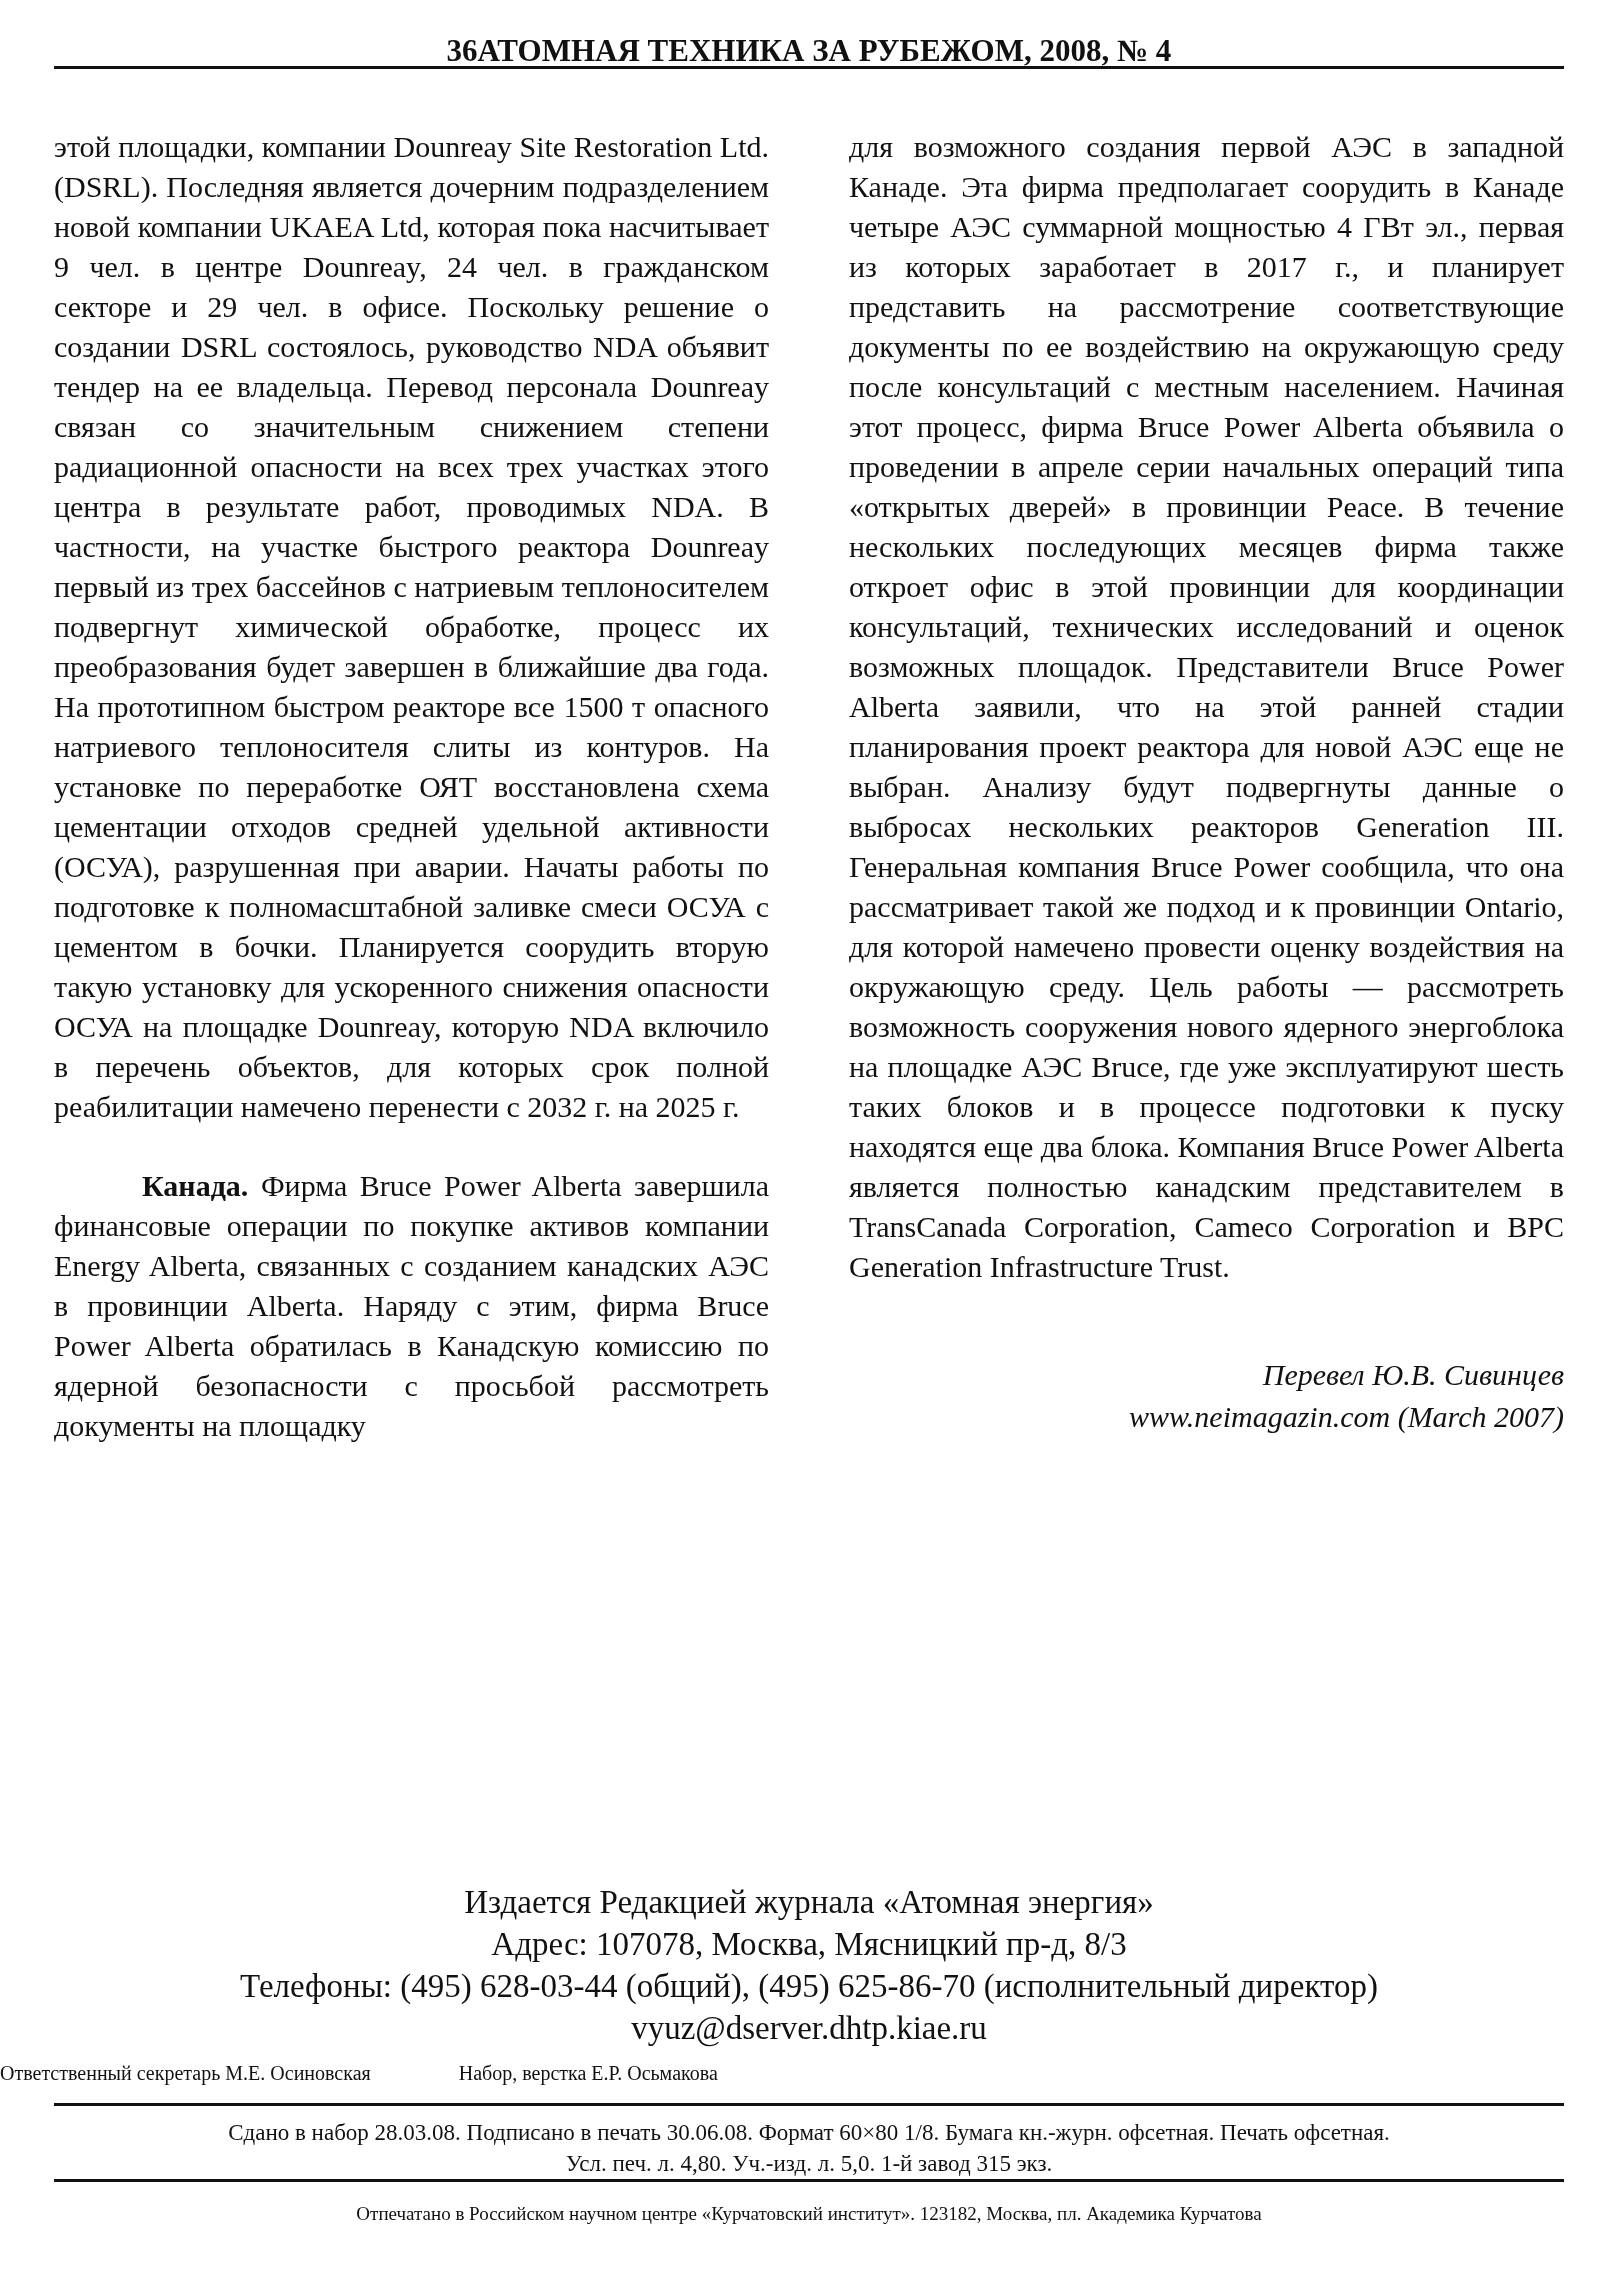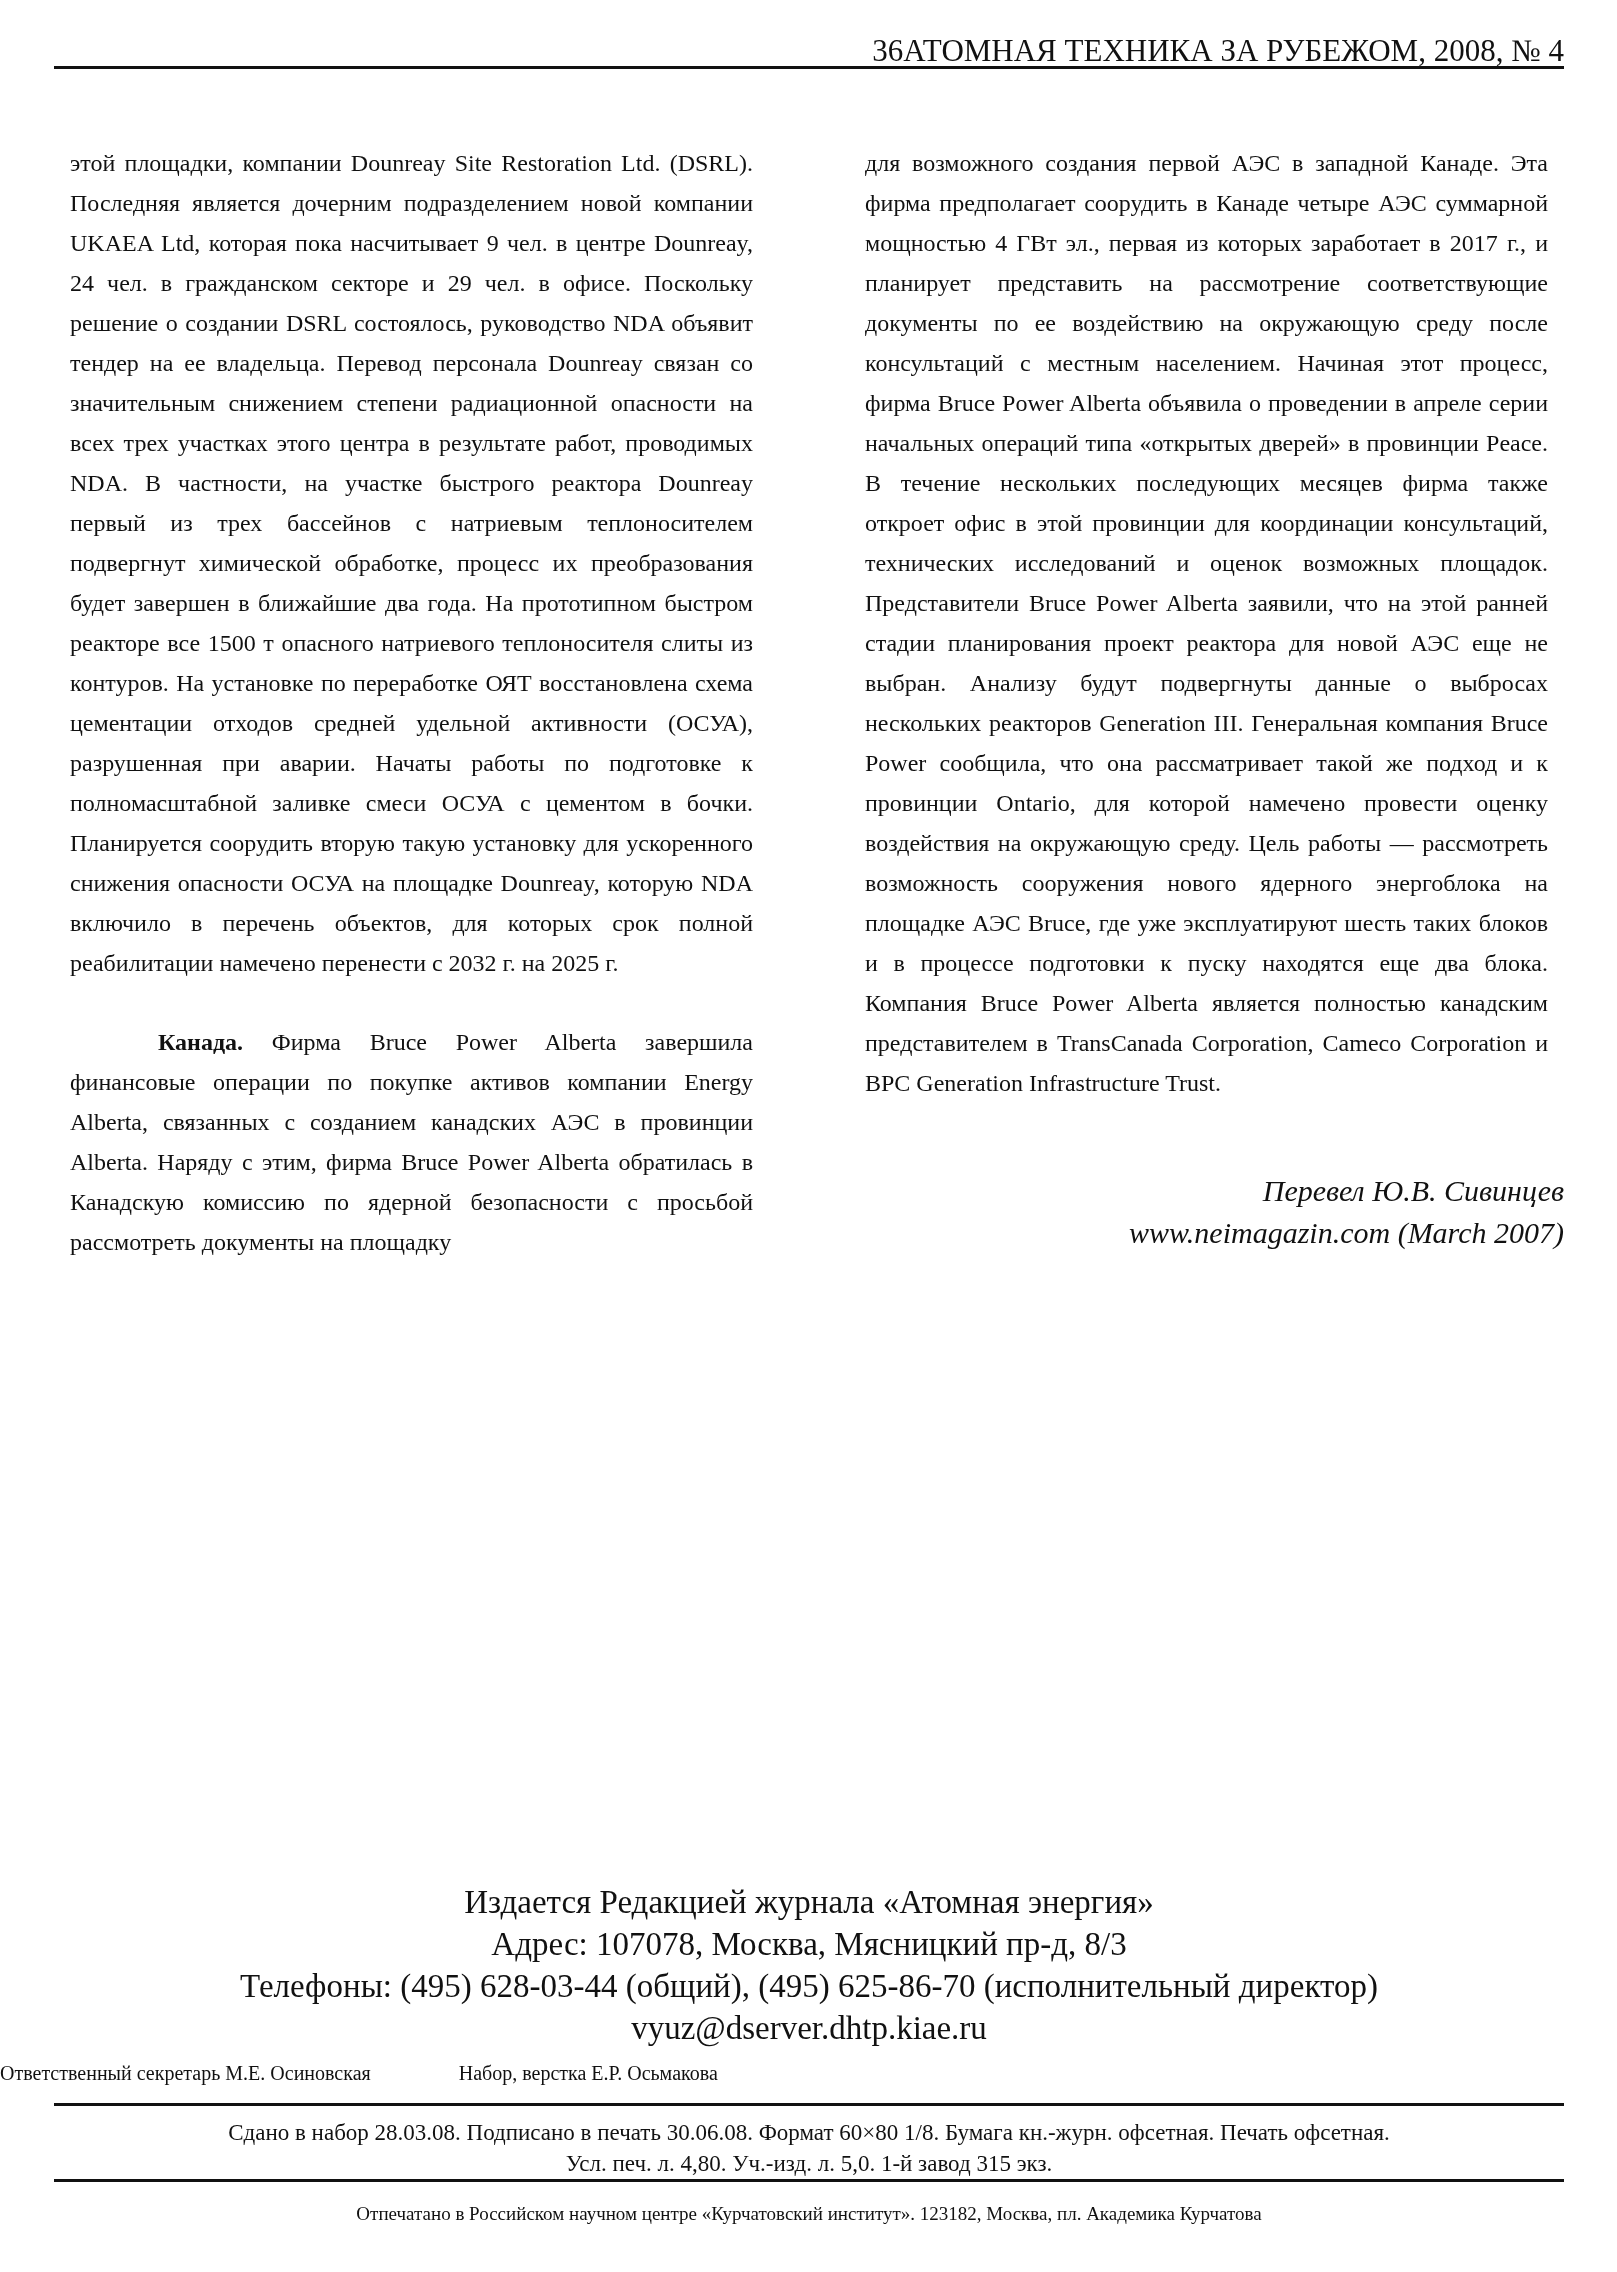--- a/index.html
+++ b/index.html
@@ -2,33 +2,33 @@
 <html style="font-size:10.8px"><head>
   <meta charset="utf-8">
   <style>
     html, body { margin: 0; padding: 0; background: #ffffff; }
     body {
       width: 1618px; height: 2273px; position: relative; overflow: hidden;
       font-family: "Liberation Serif", "DejaVu Serif", serif; color: #111;
     }
     .page-header {
       position: absolute; left: 54px; right: 54px; top: 26px; height: 40px;
-      display: flex; justify-content: flex-end; align-items: flex-end;
-      font-size: 31px; line-height: 1;
+      display: flex; justify-content: center; align-items: flex-end;
+      font-size: 31px; line-height: 1; font-weight: bold;
     }
     .header-rule {
       position: absolute; left: 54px; right: 54px; top: 66px; height: 3.4px; background: #111;
     }
     .columns {
       position: absolute; left: 54px; top: 127px; width: 1510px;
       display: flex; justify-content: space-between;
     }
     .col { width: 715px; }
     .col p {
-      margin: 16px; font-size: 24px; line-height: 40px; text-align: justify;
+      margin: 0; font-size: 30px; line-height: 40px; text-align: justify;
       text-align-last: left; hyphens: manual;
     }
     .col p + p { margin-top: 39px; }
     .col p.indent { text-indent: 88px; }
     .col b { font-weight: bold; }
     .signature {
       margin-top: 67px; text-align: right; font-style: italic; font-size: 30px; line-height: 42px;
     }
     .imprint {
       position: absolute; left: 54px; right: 54px; top: 1881px;

